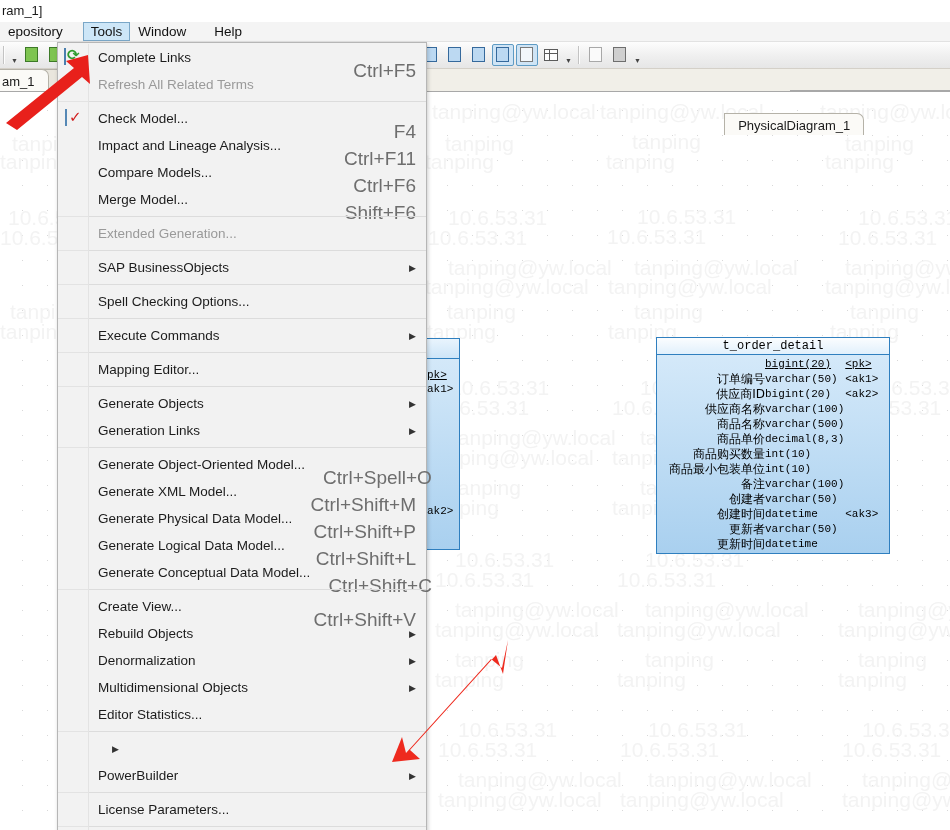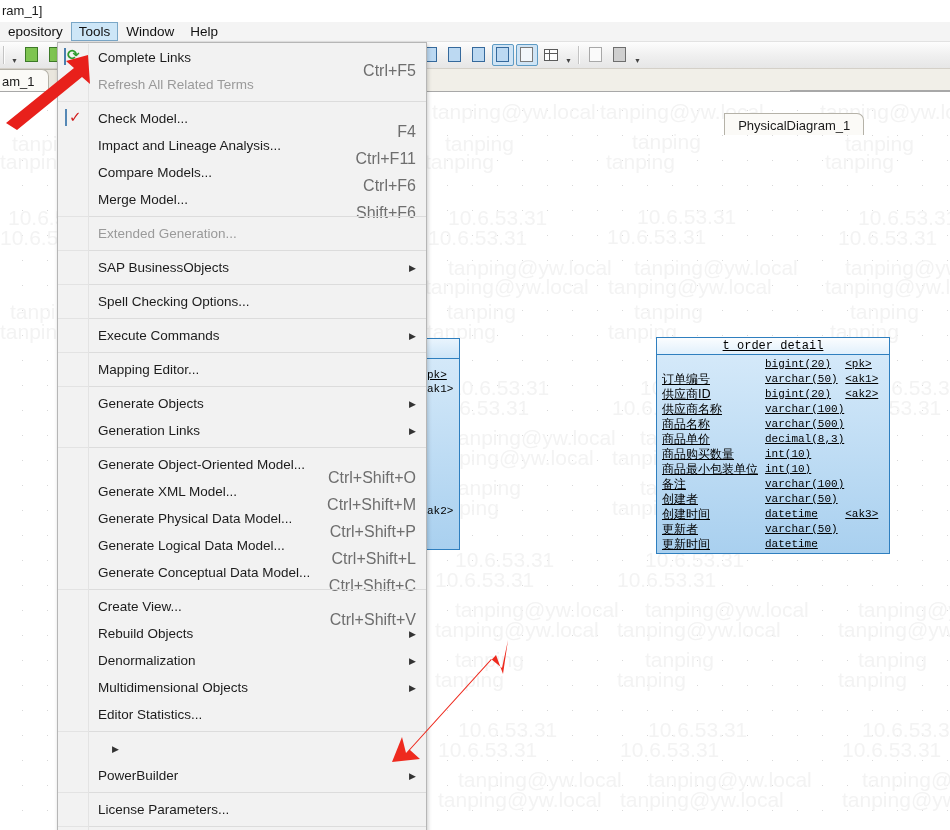--- a/index.html
+++ b/index.html
@@ -33,21 +33,21 @@
     position: absolute; left: 0; top: 22px;
     width: 950px; height: 20px;
     background: #f4f4f4;
     border-bottom: 1px solid #e2e2e2;
     display: flex;
     align-items: center;
     font-size: 13.5px;
     color: #111;
   }
   .menubar .mb-item {
-    padding: 1px 8px 2px 8px;
+    padding: 1px 20px 2px 8px;
     line-height: 17px;
     white-space: nowrap;
     height: 19px;
   }
   .menubar .mb-item.active {
     background: #cde6f7;
     border: 1px solid #7aa7c7;
     padding: 0px 7px 1px 7px;
   }
 
@@ -155,39 +155,38 @@
     white-space: nowrap;
     letter-spacing: 0px;
   }
 
   
   .pdmtable {
     position:absolute;
     border:1px solid #2f7fbf;
     background: linear-gradient(to bottom, #d8ebfa 0%, #a9d0ef 100%);
     font-family: "Liberation Mono", monospace;
-    text-decoration: underline;
   }
   .pdm-head {
     height:17px;
     background: linear-gradient(to bottom,#fbfdff 0%, #e1f0fc 100%);
     border-bottom:1px solid #2f7fbf;
     text-align:center;
     font-size:12px;
     color:#000;
     line-height:16px;
   }
   .pdm-body { padding: 2px 0 1px 0; }
   .pdm-row {
     display:flex;
     height:15px; line-height:14px;
     font-size:11px; color:#000;
   }
   .pdm-c1 { width:118px; padding-left:5px; white-space:nowrap;
-            font-family:"DejaVu Sans", sans-serif; font-size:12px; }
+            font-family:"DejaVu Sans", sans-serif; font-size:12px;text-align:right; }
   .pdm-c2 { width:88px; white-space:nowrap; }
   .pdm-c3 { width:48px; white-space:nowrap; }
   .pdm-row.pk .pdm-c2, .pdm-row.pk .pdm-c3 { text-decoration: underline; }
 
   
   .pdmtable.partial { overflow:hidden; }
 
   
   .menu {
     position:absolute; left:57px; top:42px;
@@ -207,21 +206,21 @@
     position:relative;
     display:flex; align-items:center;
     height:27px;
     padding-left:40px; padding-right:10px;
     font-size:13.5px;
     color:#1c1c1c;
     white-space:nowrap;
   }
   .mi.disabled { color:#9a9a9a; }
   .mi .lbl { flex:1; }
-  .mi .acc { color:#6e6e6e; font-size:16px; padding-left:18px;margin-top:27px; }
+  .mi .acc { color:#6e6e6e; font-size:19px; padding-left:18px;margin-top:27px; }
   .mi .sub { font-size:9px; color:#333; padding-left:14px; }
   .mi .mi-icon {
     position:absolute; left:6px; top:5px;
     width:18px; height:17px;
   }
   .sep {
     height:1px; background:#dcdcdc; margin:3px 0 3px 0;
     position:relative;
   }
   .sep:after{
@@ -558,21 +557,21 @@
           <span class="lbl">Generate Objects</span>
           <span class="sub">▶</span>
         </div>
         <div class="mi">
           <span class="lbl">Generation Links</span>
           <span class="sub">▶</span>
         </div>
         <div class="sep"></div>
         <div class="mi">
           <span class="lbl">Generate Object-Oriented Model...</span>
-          <span class="acc">Ctrl+Shift+O</span>
+          <span class="acc">Ctrl+Spell+O</span>
         </div>
         <div class="mi">
           <span class="lbl">Generate XML Model...</span>
           <span class="acc">Ctrl+Shift+M</span>
         </div>
         <div class="mi">
           <span class="lbl">Generate Physical Data Model...</span>
           <span class="acc">Ctrl+Shift+P</span>
         </div>
         <div class="mi">

